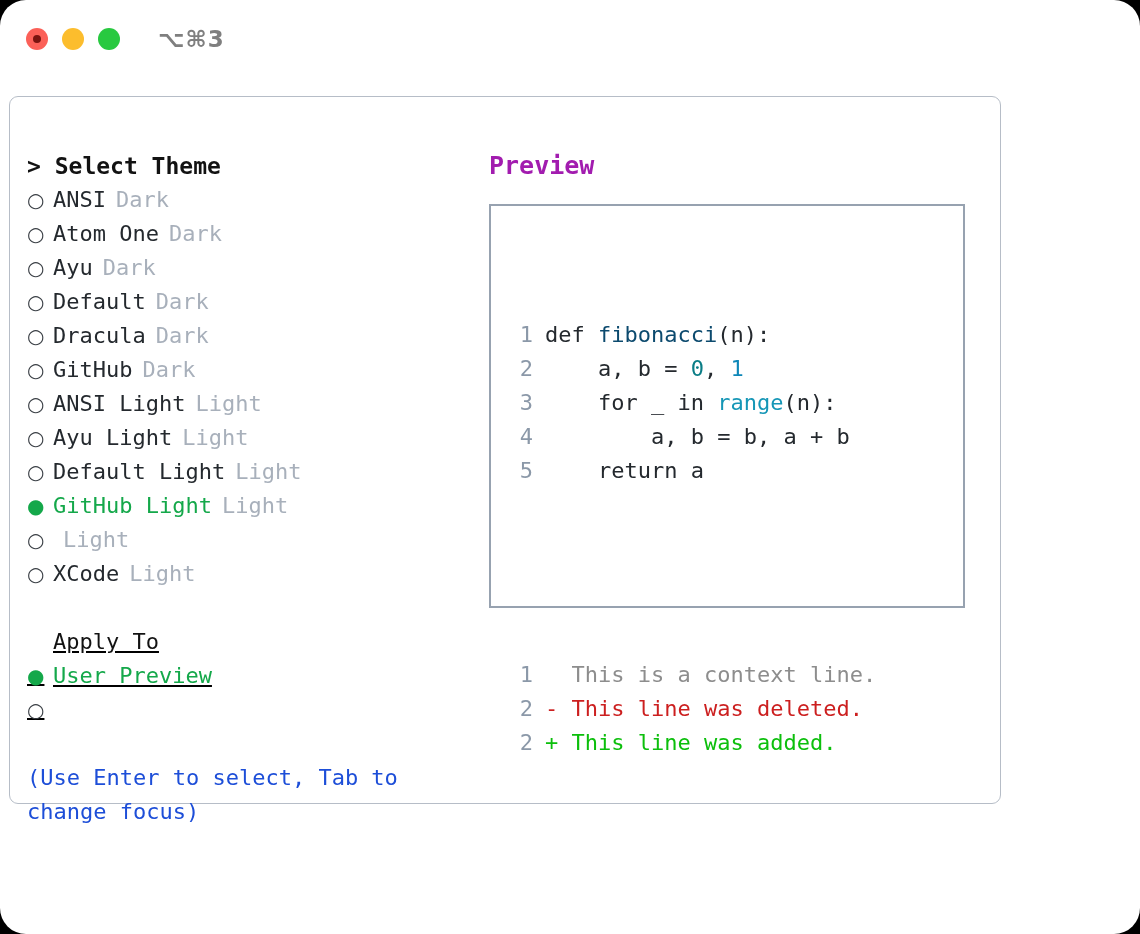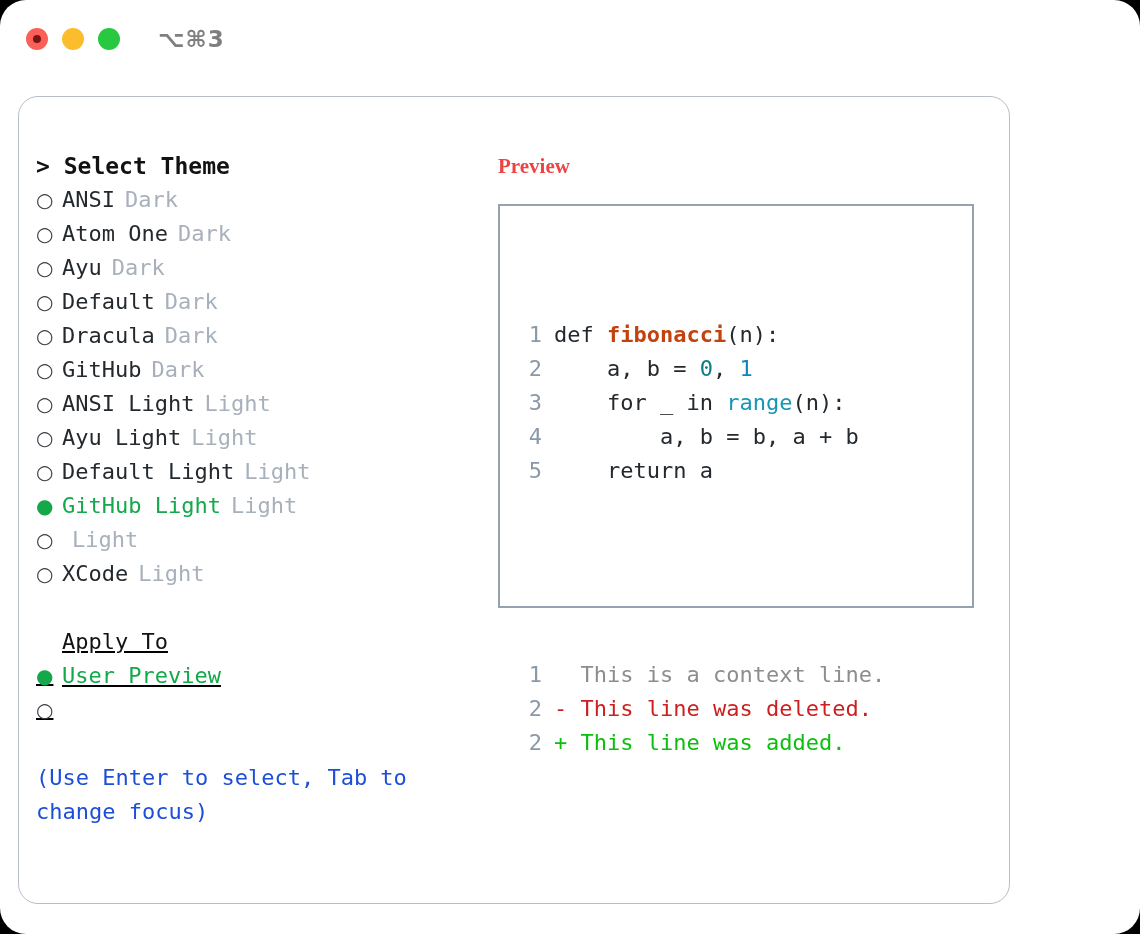--- a/index.html
+++ b/index.html
@@ -65,26 +65,26 @@
     color: #7f7f7f;
     font-size: 23px;
     font-weight: 700;
     letter-spacing: 1px;
     font-family: "DejaVu Sans", "Liberation Sans", sans-serif;
   }
 
   
   .panel {
     position: absolute;
-    left: 18px;
+    left: 9px;
     top: 96px;
     width: 992px;
-    height: 808px;
+    height: 708px;
     border: 1.6px solid #b6bdc7;
-    border-radius: 20px;
+    border-radius: 9px;
     box-sizing: border-box;
     background: #ffffff;
   }
 
   .columns {
     position: absolute;
     left: 0; top: 0;
     width: 100%; height: 100%;
   }
 
@@ -142,25 +142,24 @@
   }
 
   
   .right-col {
     position: absolute;
     left: 479px;
     top: 52px;
     width: 490px;
   }
   .preview-title {
-    font-size: 21px;
+    font-size: 25px;
     font-weight: 700;
-    color: #ef4444;
-    line-height: 34px;
-    font-family: Liberation Serif, serif;
+    color: #a21caf;
+    line-height: 34px;
   }
   .preview-box {
     margin-top: 21px;
     width: 476px;
     height: 404px;
     border: 2px solid #97a2b0;
     box-sizing: border-box;
     background: #ffffff;
     position: relative;
   }
@@ -174,21 +173,21 @@
   }
   .code-row { display: flex; }
   .ln {
     color: #8b98a8;
     width: 28px;
     flex: 0 0 28px;
     text-align: right;
     margin-right: 12px;
   }
   .ctext { color: #24292e; }
-  .tok-fn    { color: #c2410c; font-weight: bold; }
+  .tok-fn    { color: #0c4a6e; }
   .tok-num   { color: #0a7d86; }
   .tok-num2  { color: #0e87b8; }
   .tok-call  { color: #1596b6; }
   .diff-gap { height: 34px; }
   .diff-ctx { color: #8d8d8d; }
   .diff-del { color: #cc1f1f; }
   .diff-add { color: #0cbf0c; }
 </style>
 </head>
 <body>

